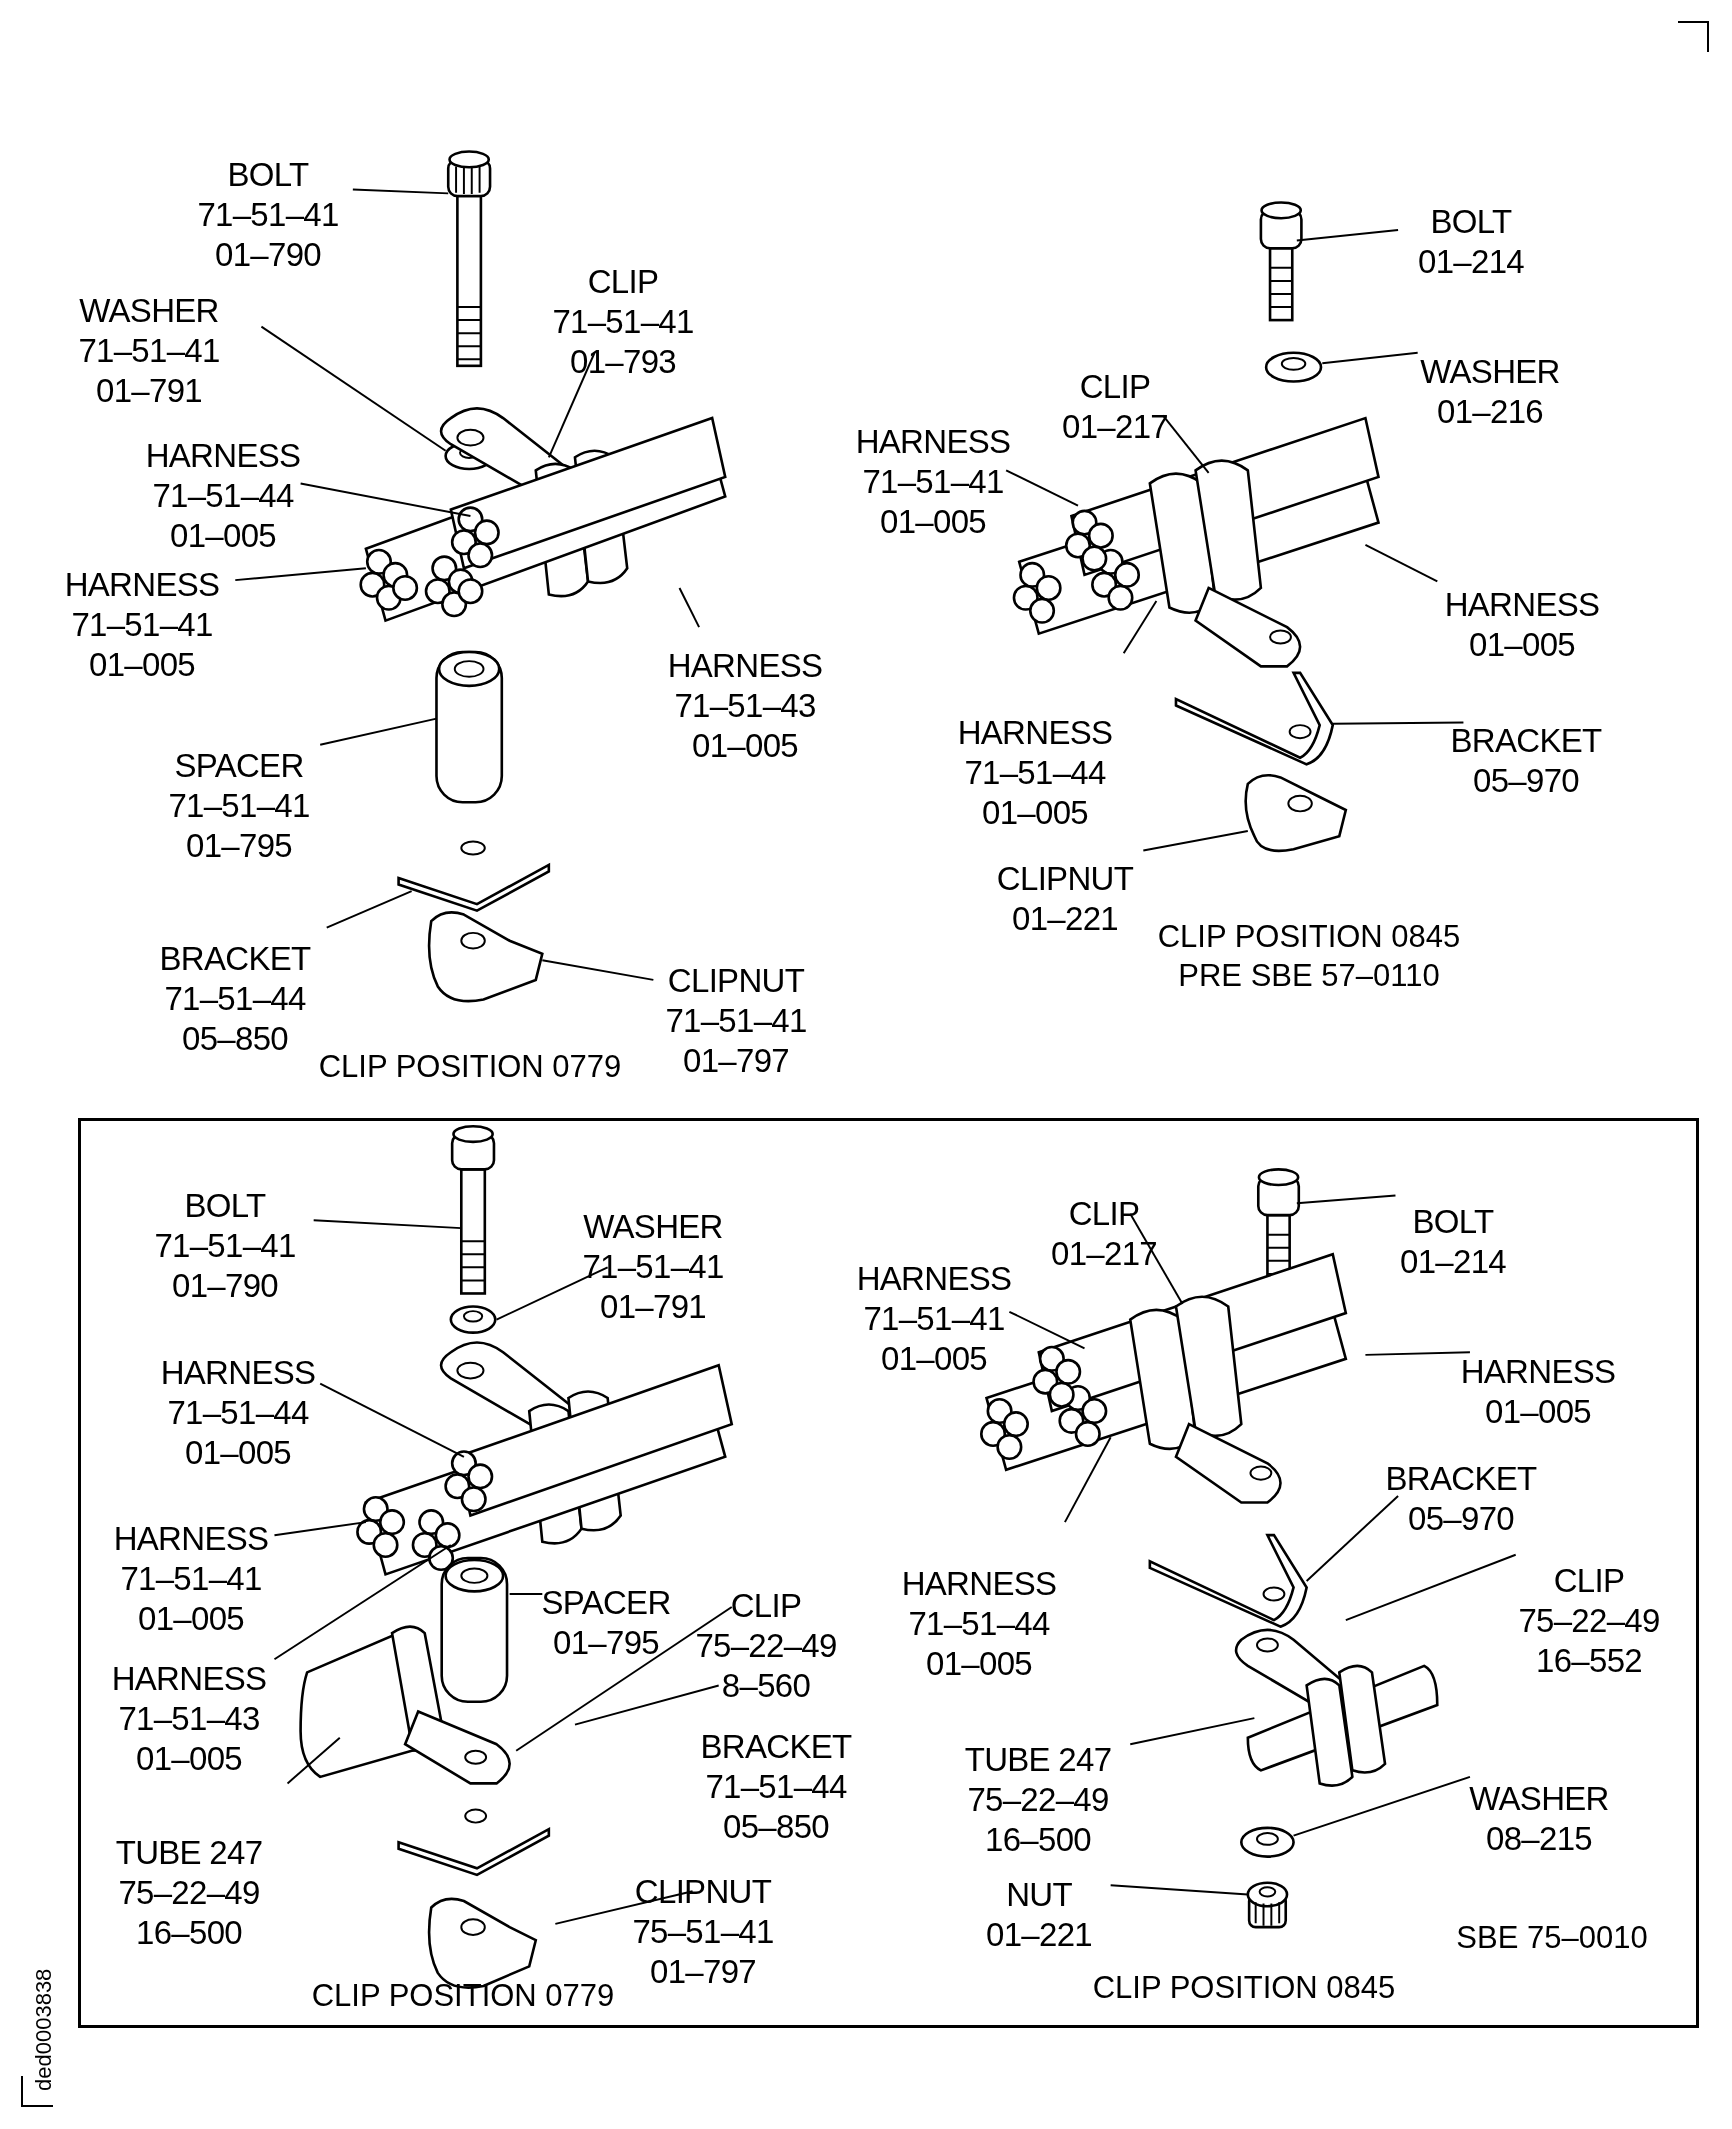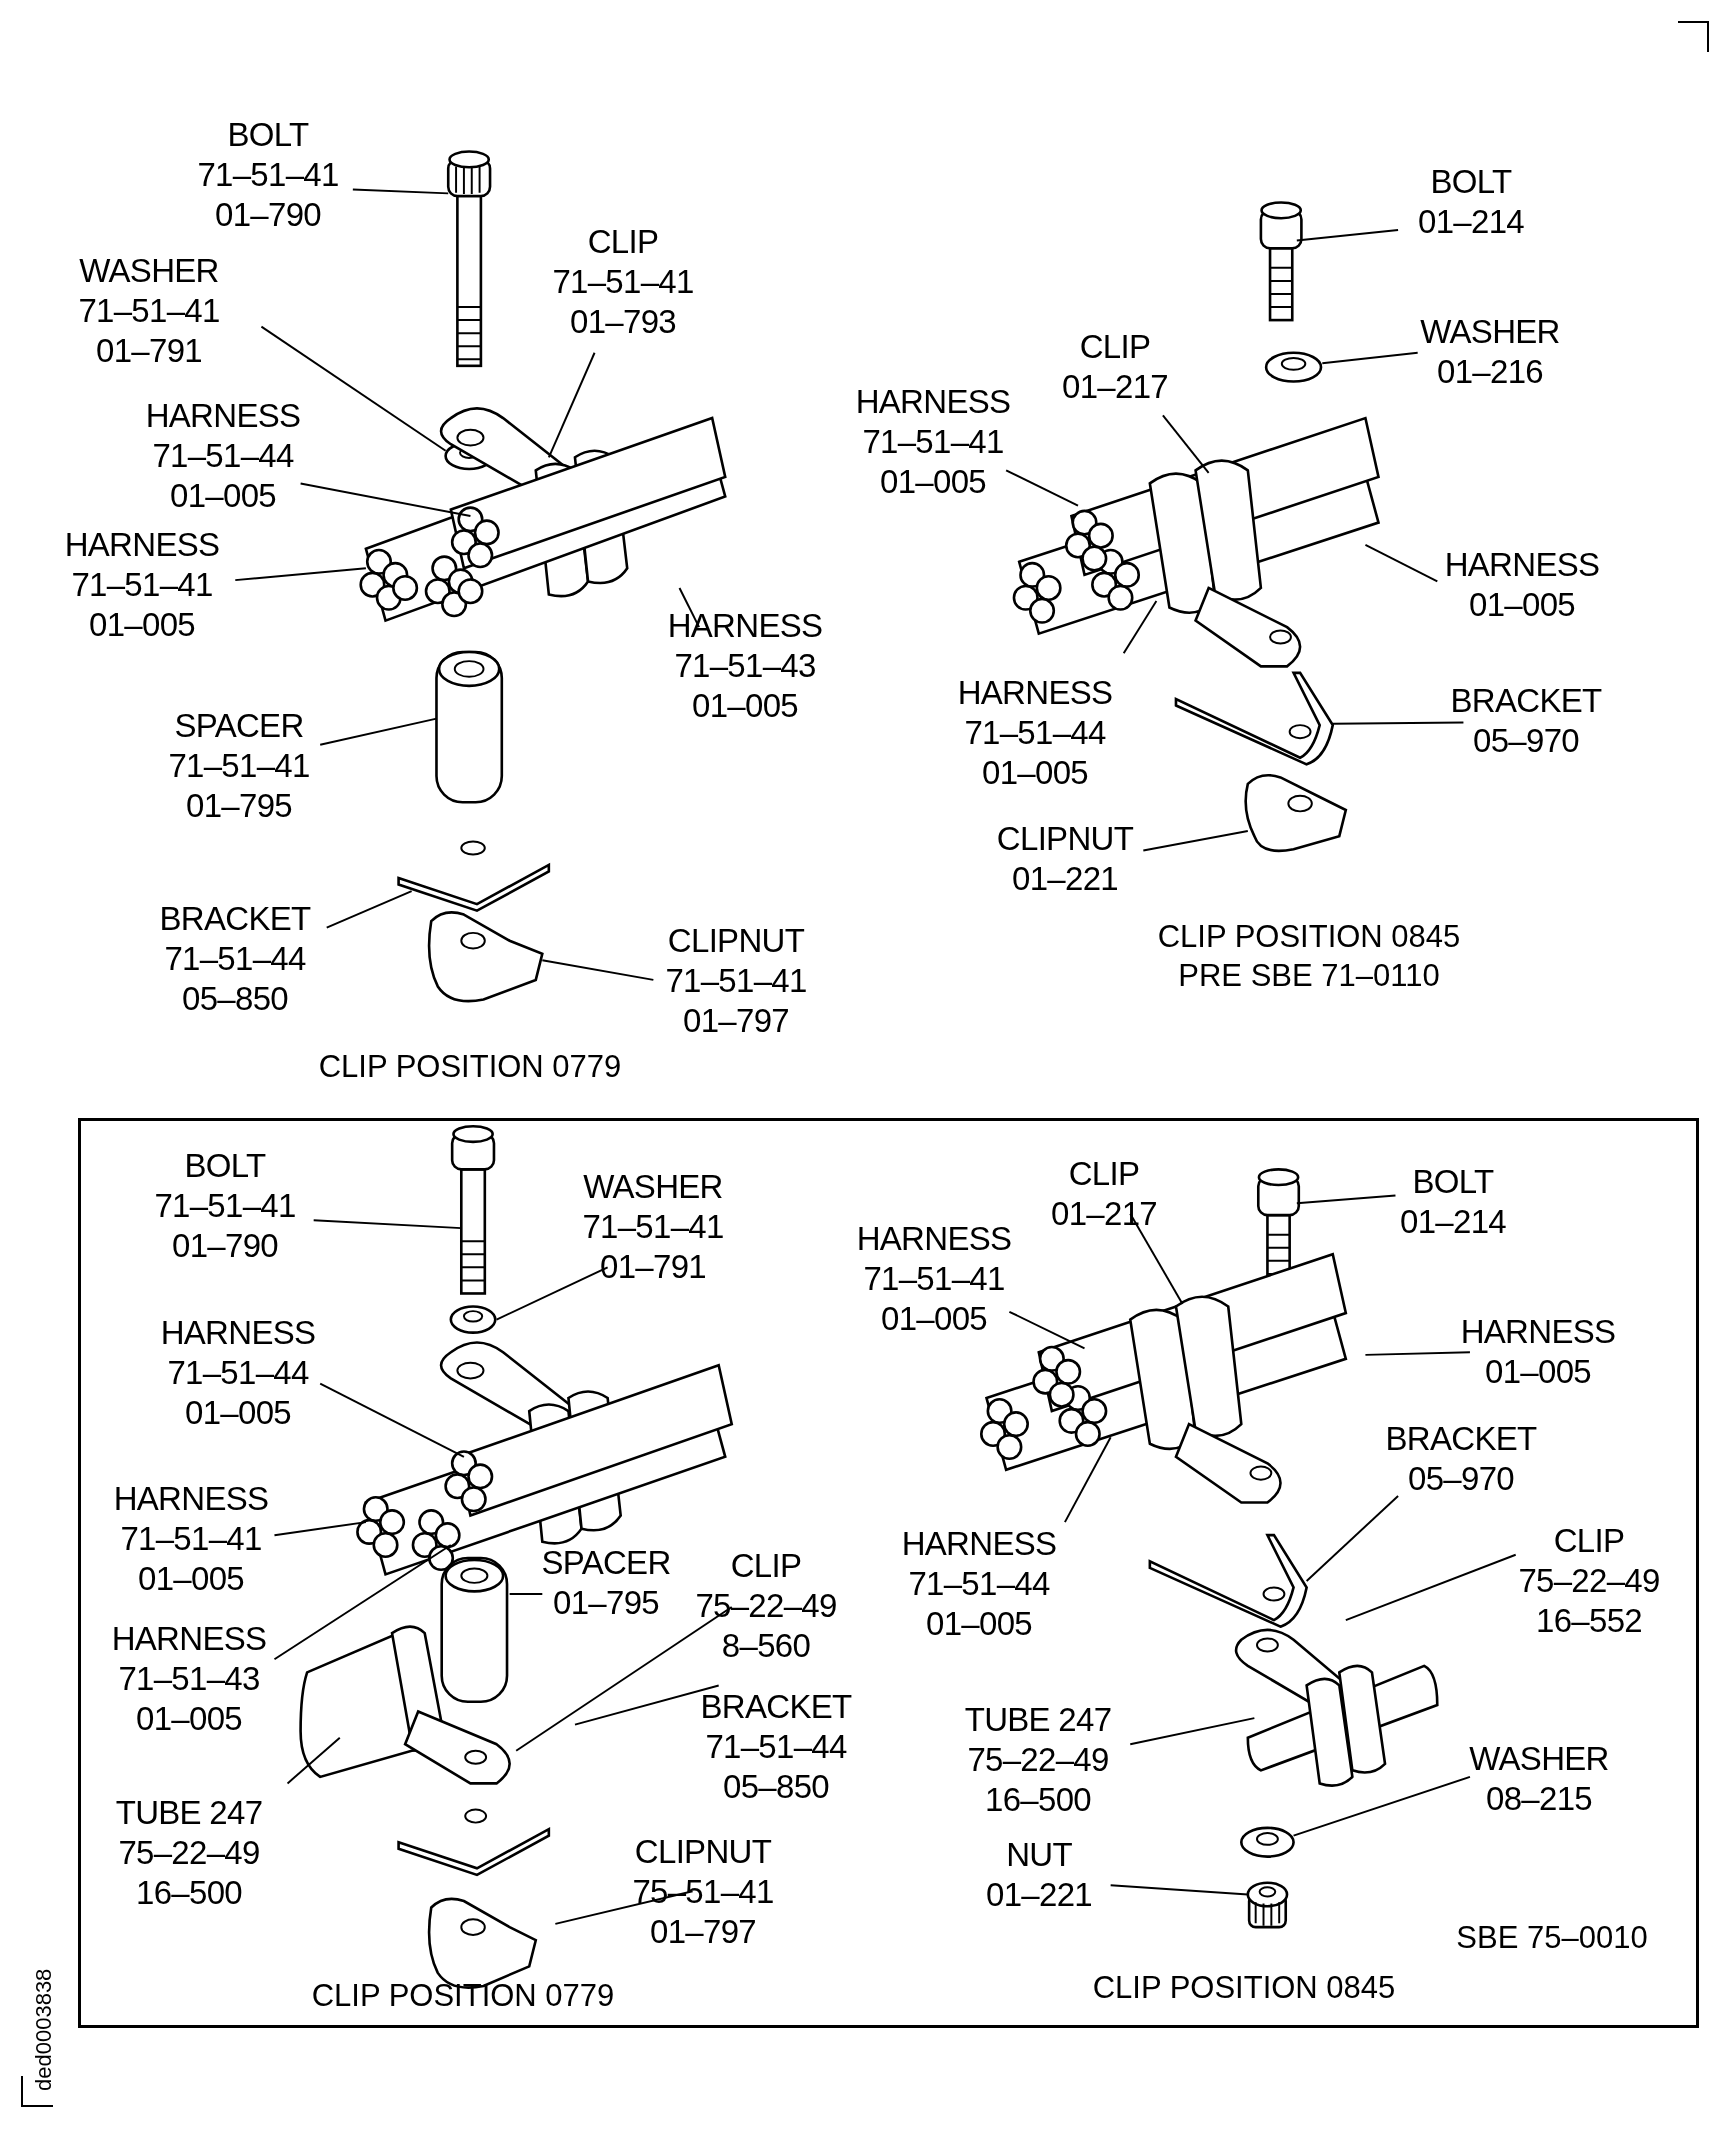--- a/index.html
+++ b/index.html
@@ -1,21 +1,21 @@
 <!DOCTYPE html>
 <html style="font-size:10.5px"><head>
 <meta charset="utf-8">
 <style>
   html, body { margin: 0; padding: 0; background: #ffffff; }
   body { width: 1732px; height: 2129px; position: relative; overflow: hidden;
          font-family: "Liberation Sans", sans-serif; color: #000; }
   #art { position: absolute; left: 0; top: 0; width: 1732px; height: 2129px; }
   .lbl { position: absolute; text-align: center; font-size: 33px; line-height: 40px;
          transform: translateX(-50%); white-space: nowrap; letter-spacing: -0.7px;
-         font-family: "Liberation Sans", sans-serif; }
+         font-family: "Liberation Sans", sans-serif; margin-top: 40px; }
   .lbl span { display: block; }
   .caption { position: absolute; font-size: 31px; line-height: 39px; white-space: nowrap;
              transform: translateX(-50%); text-align: center; }
   .caption span { display: block; }
   .note { position: absolute; font-size: 30px; line-height: 37px; white-space: nowrap; }
   .note span { display: block; }
   .box { position: absolute; left: 78px; top: 1118px; width: 1615px; height: 904px;
          border: 3.9px solid #000; }
   .side-id { position: absolute; left: 31px; top: 2091px; font-size: 22px;
              transform: rotate(-90deg); transform-origin: left top; white-space: nowrap; }
@@ -345,21 +345,21 @@
   <div class="lbl" style="left:1526px; top:681px;">
     <span>BRACKET</span>
     <span>05–970</span>
   </div>
   <div class="lbl" style="left:1065px; top:819px;">
     <span>CLIPNUT</span>
     <span>01–221</span>
   </div>
   <div class="caption" style="left:1309px; top:917px;">
     <span>CLIP POSITION 0845</span>
-    <span>PRE SBE 71–0110</span>
+    <span>PRE SBE 57–0110</span>
   </div>
   <div class="note" style="left:1043px; top:1015px;">
   </div>
 </div>
 
 <div>
   <div class="lbl" style="left:225px; top:1146px;">
     <span>BOLT</span>
     <span>71–51–41</span>
     <span>01–790</span>

